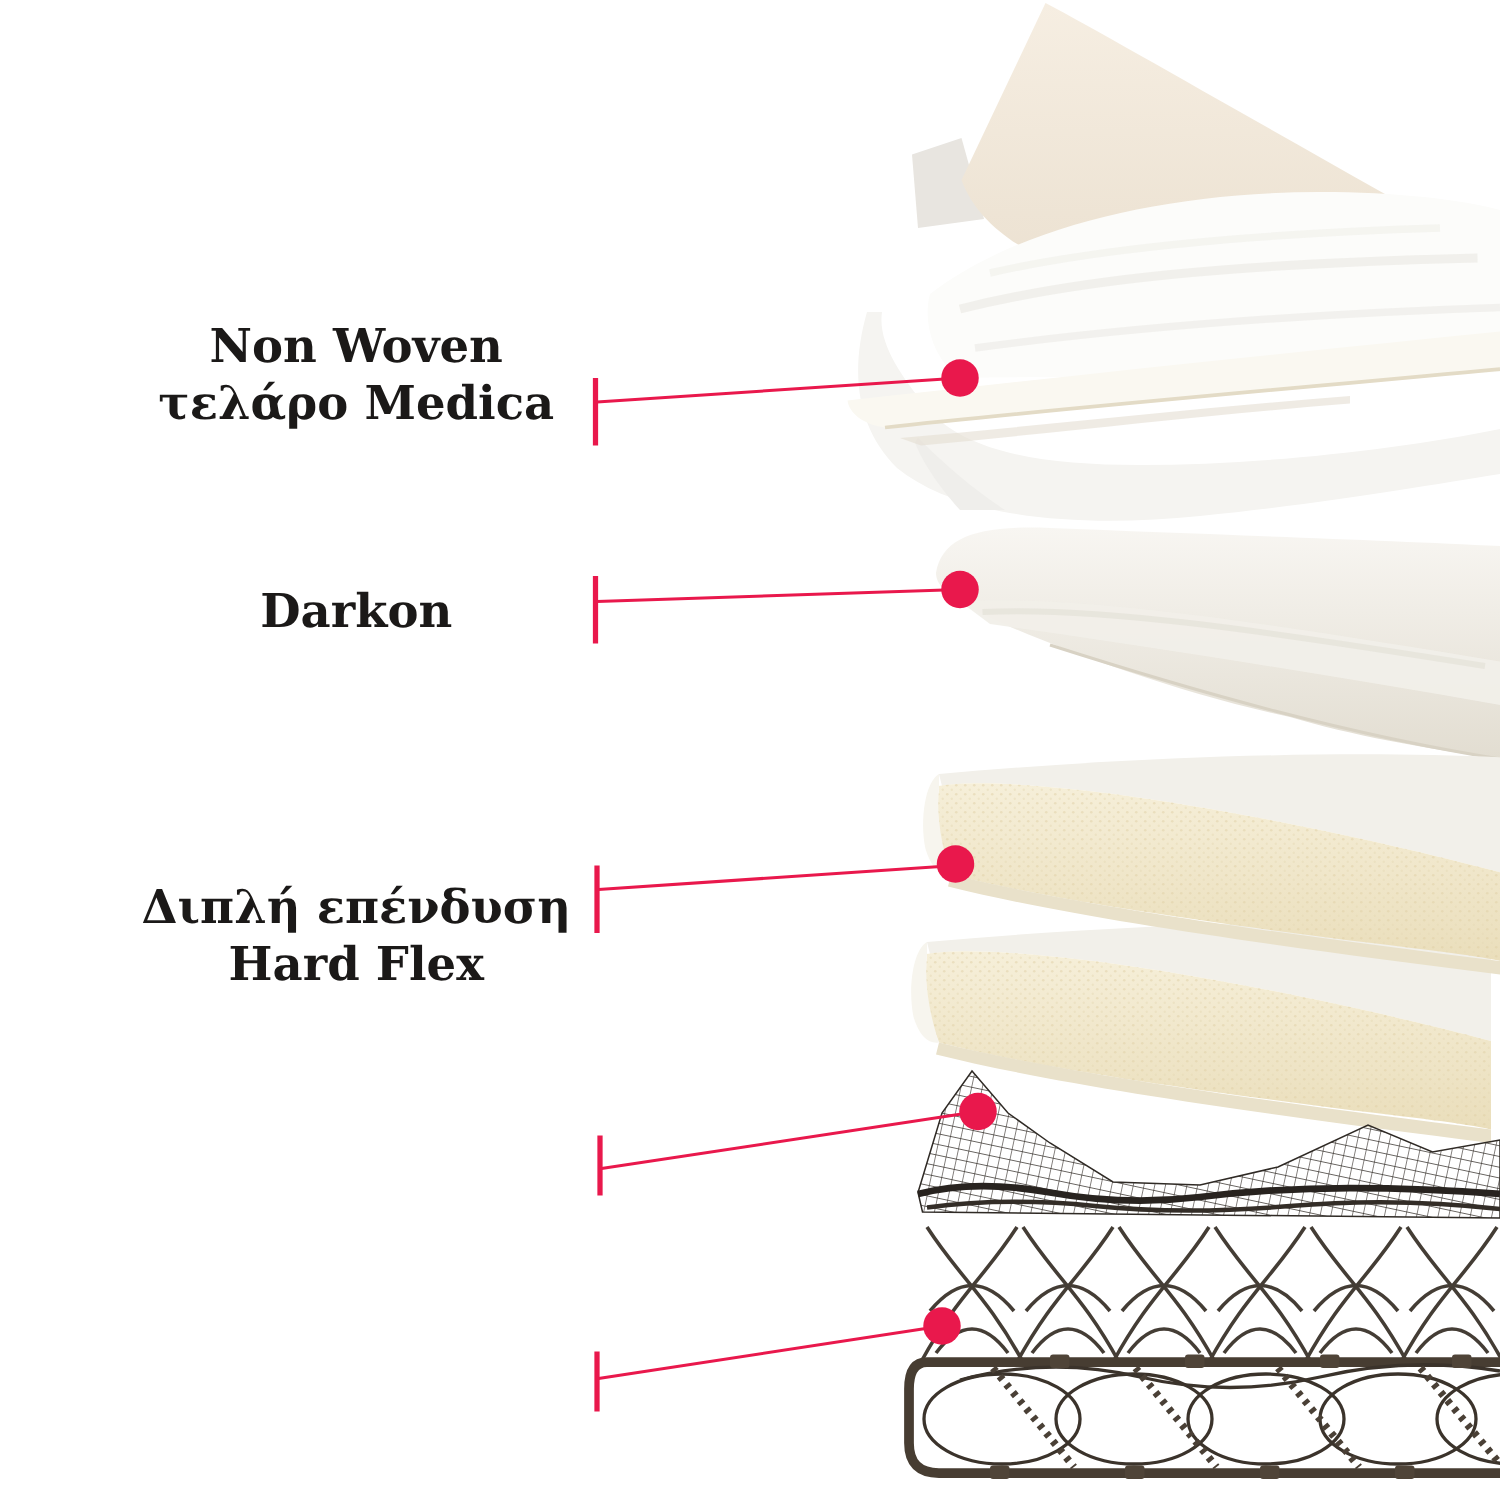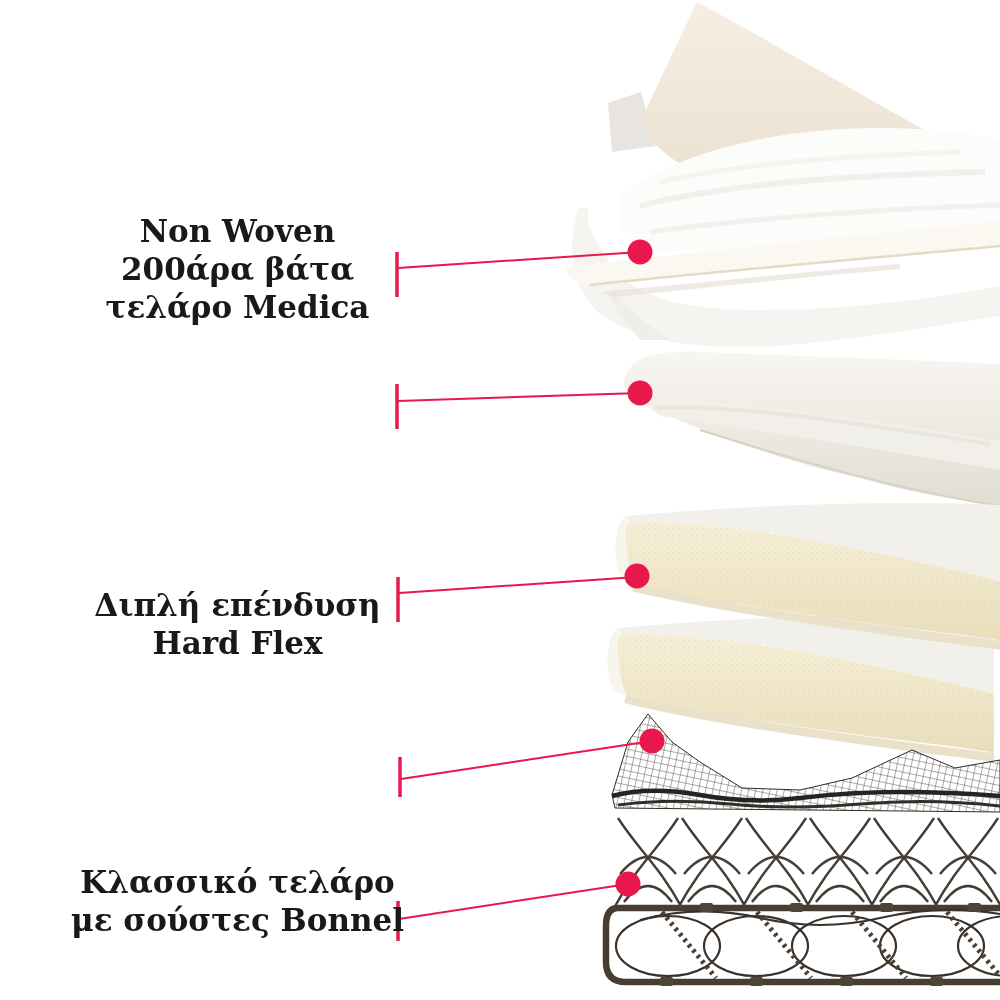--- a/index.html
+++ b/index.html
@@ -160,29 +160,27 @@
     </g>
     <g>
       <path class="lead-tick" d="M398,901 L398,941"></path>
       <path class="lead-line" d="M399,919 L628,884"></path>
       <circle class="lead-dot" cx="628" cy="884" r="12.5"></circle>
     </g>
   </svg>
 
   <div class="label lbl-1">
     <div>Non Woven</div>
-    <div>200άρα βάτα</div>
     <div>τελάρο Medica</div>
   </div>
 
+  <div class="label lbl-2">
+    <div>Darkon</div>
+  </div>
 
   <div class="label lbl-3">
     <div>Διπλή επένδυση</div>
     <div>Hard Flex</div>
   </div>
 
 
-  <div class="label lbl-5">
-    <div>Κλασσικό τελάρο</div>
-    <div>με σούστες Bonnel</div>
-  </div>
 
 </div>
 
 </body></html>

